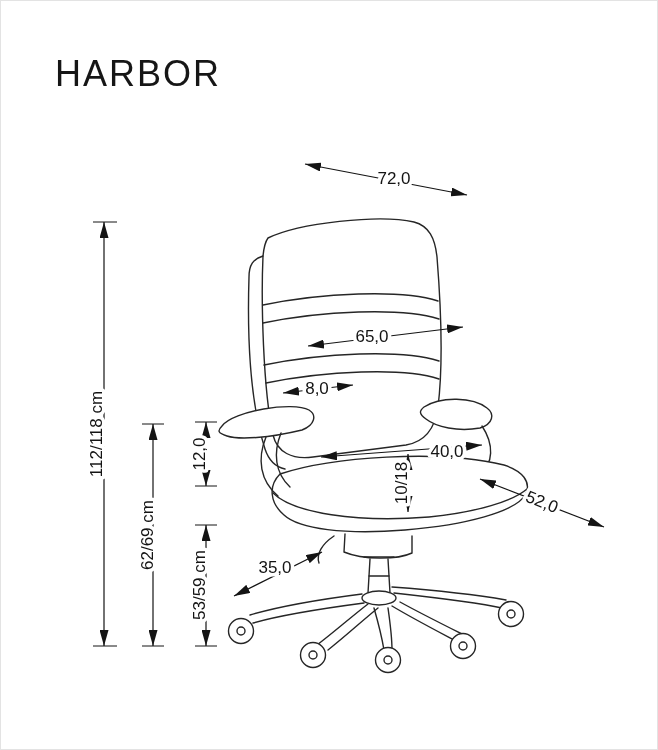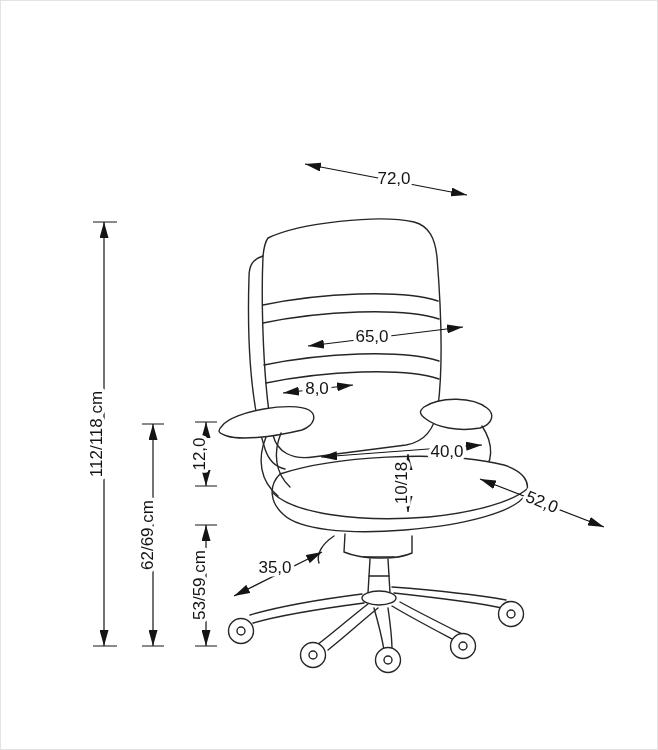--- a/index.html
+++ b/index.html
@@ -38,20 +38,21 @@
     stroke-width: 7px;
     stroke-linejoin: round;
     text-anchor: middle;
   }
 </style>
 </head>
 <body>
 
 <div class="canvas">
 
+  <h1 class="title">HARBOR</h1>
 
   <svg class="diagram" width="658" height="750" viewBox="0 0 658 750" xmlns="http://www.w3.org/2000/svg">
 
     <defs>
       <marker id="ae" markerWidth="17" markerHeight="9" refX="16" refY="4.5" orient="auto" markerUnits="userSpaceOnUse">
         <path d="M0,0 L16,4.5 L0,9 Z" fill="#141414"></path>
       </marker>
       <marker id="as" markerWidth="17" markerHeight="9" refX="1" refY="4.5" orient="auto" markerUnits="userSpaceOnUse">
         <path d="M17,0 L1,4.5 L17,9 Z" fill="#141414"></path>
       </marker>

